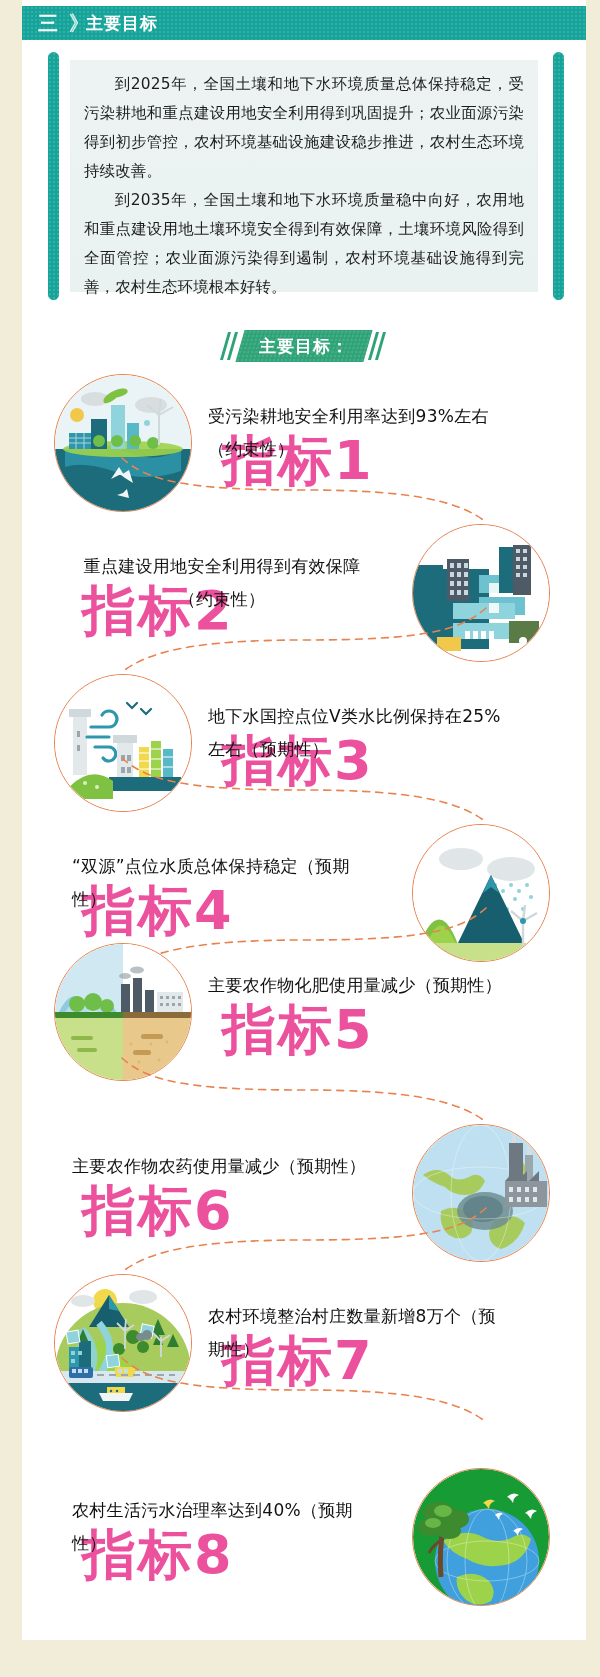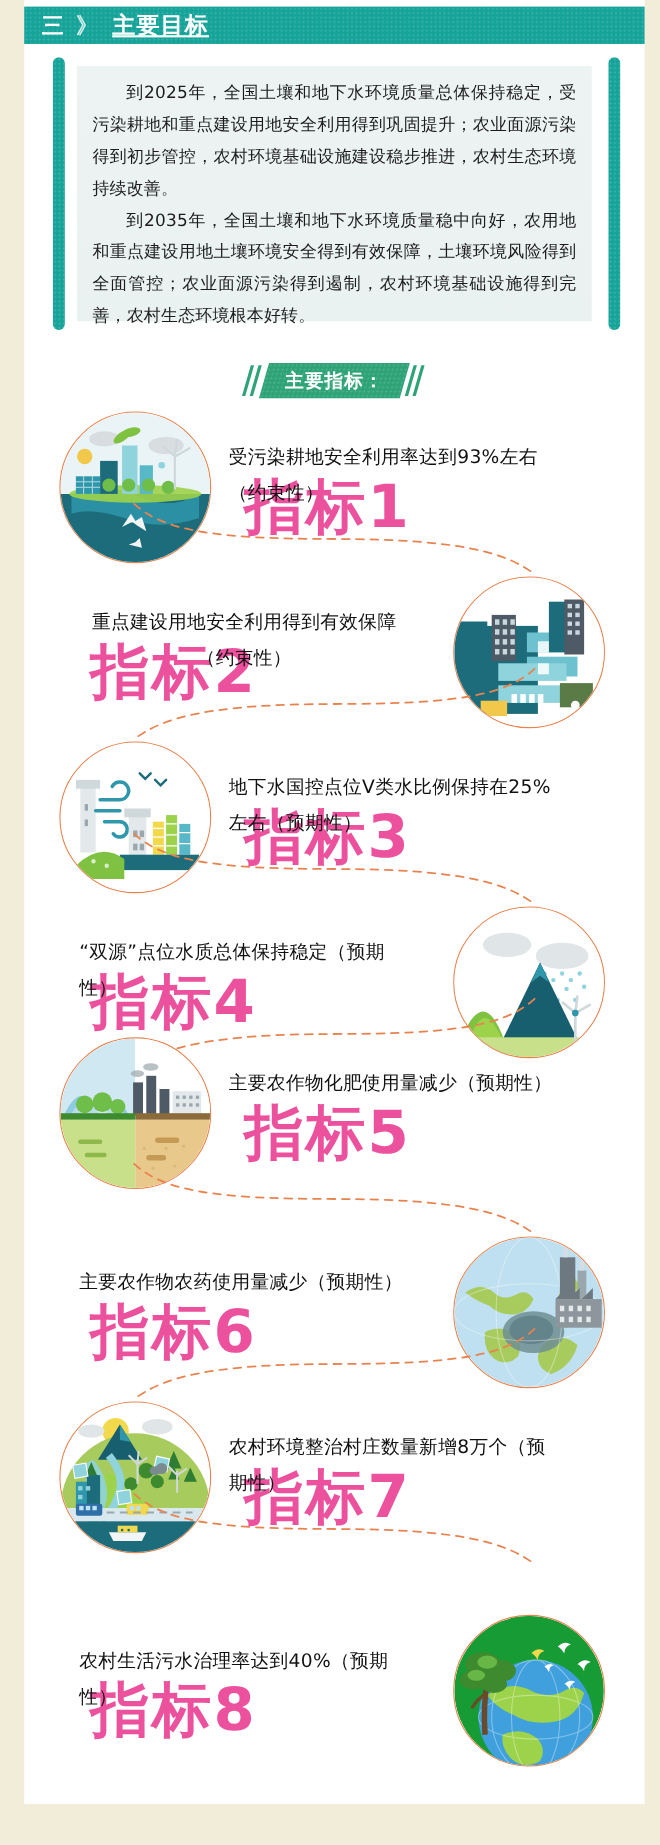--- a/index.html
+++ b/index.html
@@ -26,21 +26,21 @@
     background-size:4px 4px;
     display:flex;align-items:center;
   }
   .hdr-num{
     color:#FFFFFF;font-size:20px;font-weight:bold;margin-left:16px;letter-spacing:1px;
   }
   .hdr-chev{
     color:#CFEDE9;font-size:20px;font-weight:bold;margin-left:10px;letter-spacing:-3px;
   }
   .hdr-title{
-    color:#FFFFFF;font-size:21px;font-weight:bold;margin-left:16px;letter-spacing:1px;text-decoration:underline;
+    color:#FFFFFF;font-size:17px;font-weight:bold;letter-spacing:1px;
   }
 
   
   .intro-wrap{
     position:absolute;left:26px;top:52px;width:516px;height:248px;
   }
   .bar-left, .bar-right{
     position:absolute;top:0;width:11px;height:248px;border-radius:6px;
     background:#16A49A;
     background-image:radial-gradient(rgba(255,255,255,.14) 1px, transparent 1px);
@@ -141,21 +141,21 @@
         <p class="intro-p">到2035年，全国土壤和地下水环境质量稳中向好，农用地和重点建设用地土壤环境安全得到有效保障，土壤环境风险得到全面管控；农业面源污染得到遏制，农村环境基础设施得到完善，农村生态环境根本好转。</p>
       </div>
     </div>
 
     <div class="kpi-banner">
       <div class="kpi-tickL"></div>
       <div class="kpi-tickL2"></div>
       <div class="kpi-plate"></div>
       <div class="kpi-tickR"></div>
       <div class="kpi-tickR2"></div>
-      <div class="kpi-label">主要指标：</div>
+      <div class="kpi-label">主要目标：</div>
     </div>
 
     <div id="kpi-rows">
         <div class="kpi-item" style="top: 368px;">
           <div class="kpi-watermark wm-right">指标1</div>
           <div class="kpi-circle left">
    <svg class="ill" viewBox="0 0 136 136">
      <circle cx="68" cy="68" r="68" fill="#EAF4F6"></circle>
      <path d="M0 74 A68 68 0 0 0 136 74 Z" fill="#1C6C7B"></path>
      <path d="M10 74 Q40 62 70 76 Q100 90 126 74 L126 96 Q90 108 58 96 Q28 86 10 92 Z" fill="#2E97AC" opacity=".85"></path>

